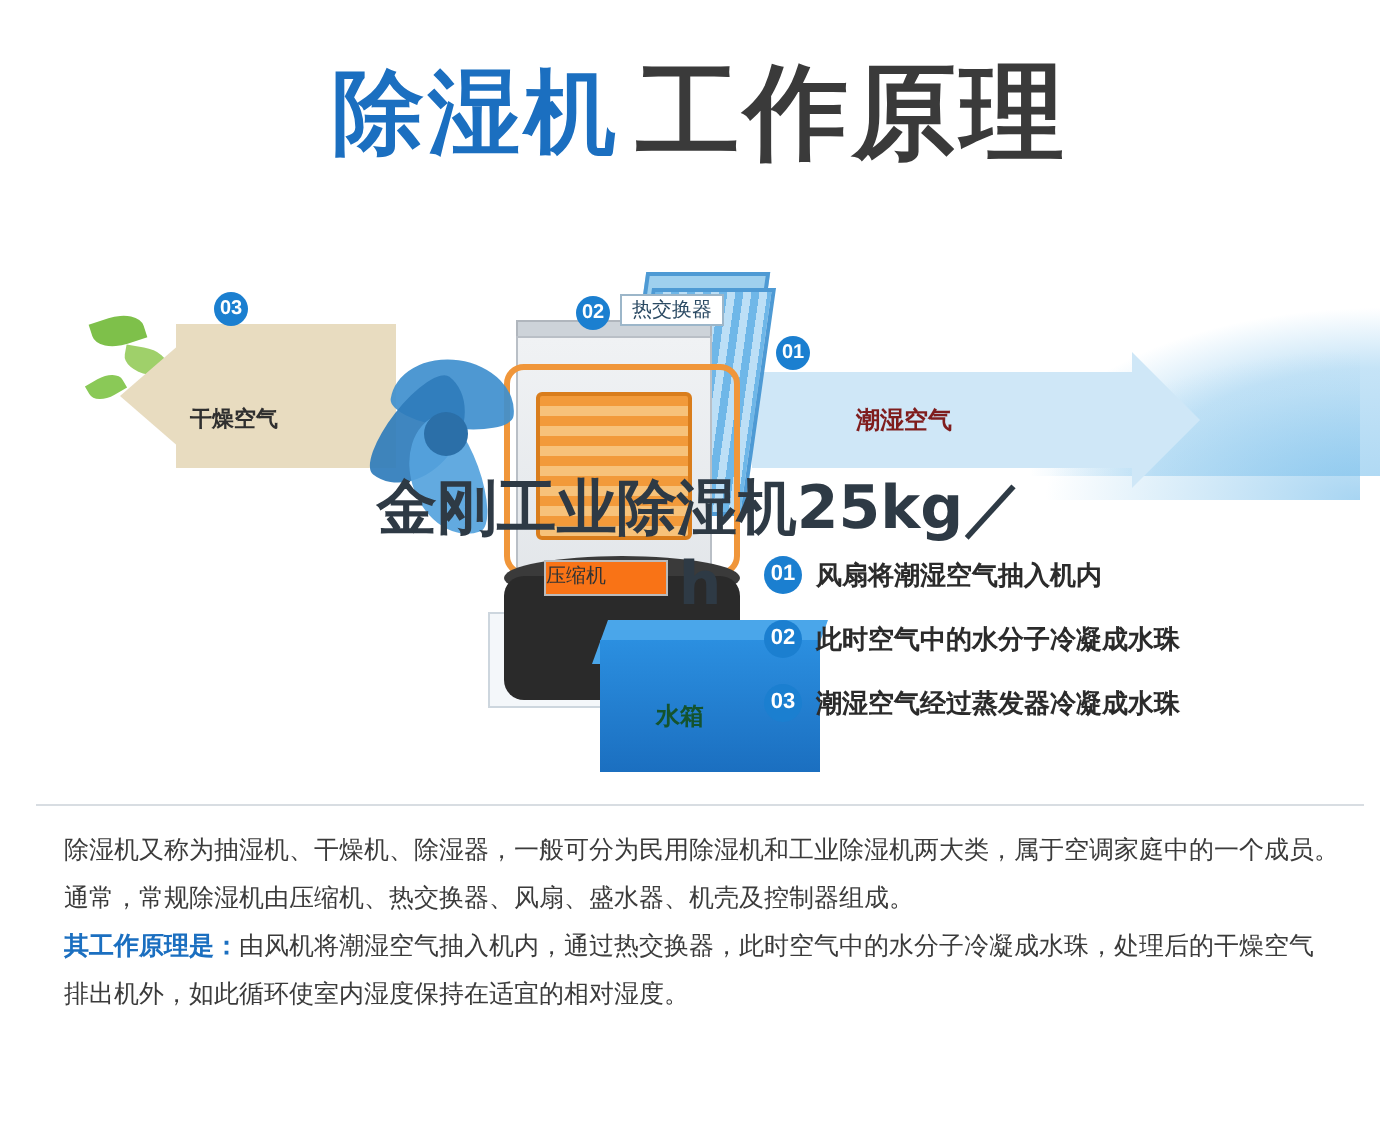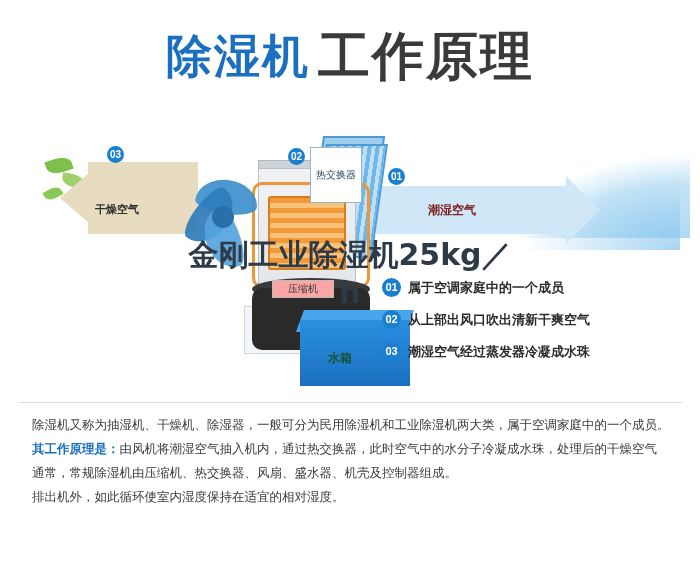--- a/index.html
+++ b/index.html
@@ -41,36 +41,36 @@
   
   .fan-hub{position:absolute;left:212px;top:96px;width:22px;height:22px;border-radius:50%;background:#2b6fa8;}
   .blade{position:absolute;left:196px;top:70px;width:62px;height:34px;background:#3f8fce;border-radius:50% 50% 50% 50%/70% 70% 30% 30%;opacity:.92;}
   .b1{transform:rotate(8deg);}
   .b2{transform:rotate(128deg);left:180px;top:90px;background:#2f7cbb;}
   .b3{transform:rotate(250deg);left:192px;top:112px;background:#55a3dd;}
 
   
   .comp{position:absolute;left:252px;top:178px;width:118px;height:62px;background:#2a2a2a;border-radius:10px;}
   .comp-top{position:absolute;left:252px;top:168px;width:118px;height:22px;background:#3a3a3a;border-radius:50%;}
-  .comp-label{position:absolute;left:272px;top:170px;width:60px;height:16px;background:#fca5a5;border:1px solid #bbb;font-size:10px;color:#333;text-align:center;line-height:16px;}
+  .comp-label{position:absolute;left:272px;top:170px;width:60px;height:16px;background:#f97316;border:1px solid #bbb;font-size:10px;color:#333;line-height:16px;}
 
   
   .tank{position:absolute;left:300px;top:210px;width:110px;height:66px;background:linear-gradient(180deg,#2b8fe0 0%,#1b6fc0 100%);}
   .tank-top{position:absolute;left:300px;top:200px;width:110px;height:22px;background:#4aa6ea;transform:skewX(-20deg);}
   .tank-label{position:absolute;left:328px;top:240px;font-size:12px;color:#14532d;font-weight:bold;}
   .tank-white{position:absolute;left:244px;top:196px;width:80px;height:46px;background:#f4f7fa;border:1px solid #cdd6de;}
 
   
   .moist-arrow{position:absolute;left:376px;top:76px;width:200px;height:48px;background:#cfe7f7;}
   .moist-head{position:absolute;left:566px;top:66px;width:0;height:0;border-top:34px solid transparent;border-bottom:34px solid transparent;border-left:34px solid #cfe7f7;}
   .moist-label{position:absolute;left:428px;top:92px;font-size:12px;color:#7f1d1d;font-weight:bold;}
 
   
   .badge{position:absolute;width:17px;height:17px;border-radius:50%;background:#1b7fd0;color:#fff;font-size:10px;font-weight:bold;text-align:center;line-height:17px;}
-  .tagbox{position:absolute;background:#ffffff;border:1px solid #9cb6c9;font-size:10px;color:#2b4a63;padding:20px 5px;white-space:nowrap;}
+  .tagbox{position:absolute;background:#ffffff;border:1px solid #9cb6c9;font-size:10px;color:#2b4a63;padding:0 5px;white-space:nowrap;}
 
   
   .overlay{position:absolute;left:0;top:236px;width:700px;text-align:center;}
   .overlay-line{font-size:30px;font-weight:bold;color:#2e3a45;line-height:38px;font-family:"DejaVu Sans",sans-serif;}
 
   
   .legend{position:absolute;left:382px;top:278px;width:300px;}
   .legend-row{display:flex;align-items:center;margin-bottom:13px;}
   .legend-num{flex:0 0 auto;width:19px;height:19px;border-radius:50%;background:#1b7fd0;color:#fff;font-size:11px;font-weight:bold;text-align:center;line-height:19px;margin-right:7px;}
   .legend-text{font-size:13px;color:#2b2b2b;font-weight:bold;white-space:nowrap;}
@@ -138,35 +138,35 @@
   </div>
 
   <div class="overlay">
     <div class="overlay-line">金刚工业除湿机25kg／</div>
     <div class="overlay-line">h</div>
   </div>
 
   <div class="legend">
     <div class="legend-row">
       <div class="legend-num">01</div>
-      <div class="legend-text">属于空调家庭中的一个成员</div>
+      <div class="legend-text">风扇将潮湿空气抽入机内</div>
     </div>
     <div class="legend-row">
       <div class="legend-num">02</div>
-      <div class="legend-text">从上部出风口吹出清新干爽空气</div>
+      <div class="legend-text">此时空气中的水分子冷凝成水珠</div>
     </div>
     <div class="legend-row">
       <div class="legend-num">03</div>
       <div class="legend-text">潮湿空气经过蒸发器冷凝成水珠</div>
     </div>
   </div>
 
   <div class="divider"></div>
 
   <div class="body">
     <p class="para">除湿机又称为抽湿机、干燥机、除湿器，一般可分为民用除湿机和工业除湿机两大类，属于空调家庭中的一个成员。</p>
+    <p class="para">通常，常规除湿机由压缩机、热交换器、风扇、盛水器、机壳及控制器组成。</p>
     <p class="para"><span class="lead">其工作原理是：</span><span>由风机将潮湿空气抽入机内，通过热交换器，此时空气中的水分子冷凝成水珠，处理后的干燥空气</span></p>
-    <p class="para">通常，常规除湿机由压缩机、热交换器、风扇、盛水器、机壳及控制器组成。</p>
     <p class="para">排出机外，如此循环使室内湿度保持在适宜的相对湿度。</p>
   </div>
 
   <div class="bottom-bar"></div>
 </div>
 
 </body></html>

